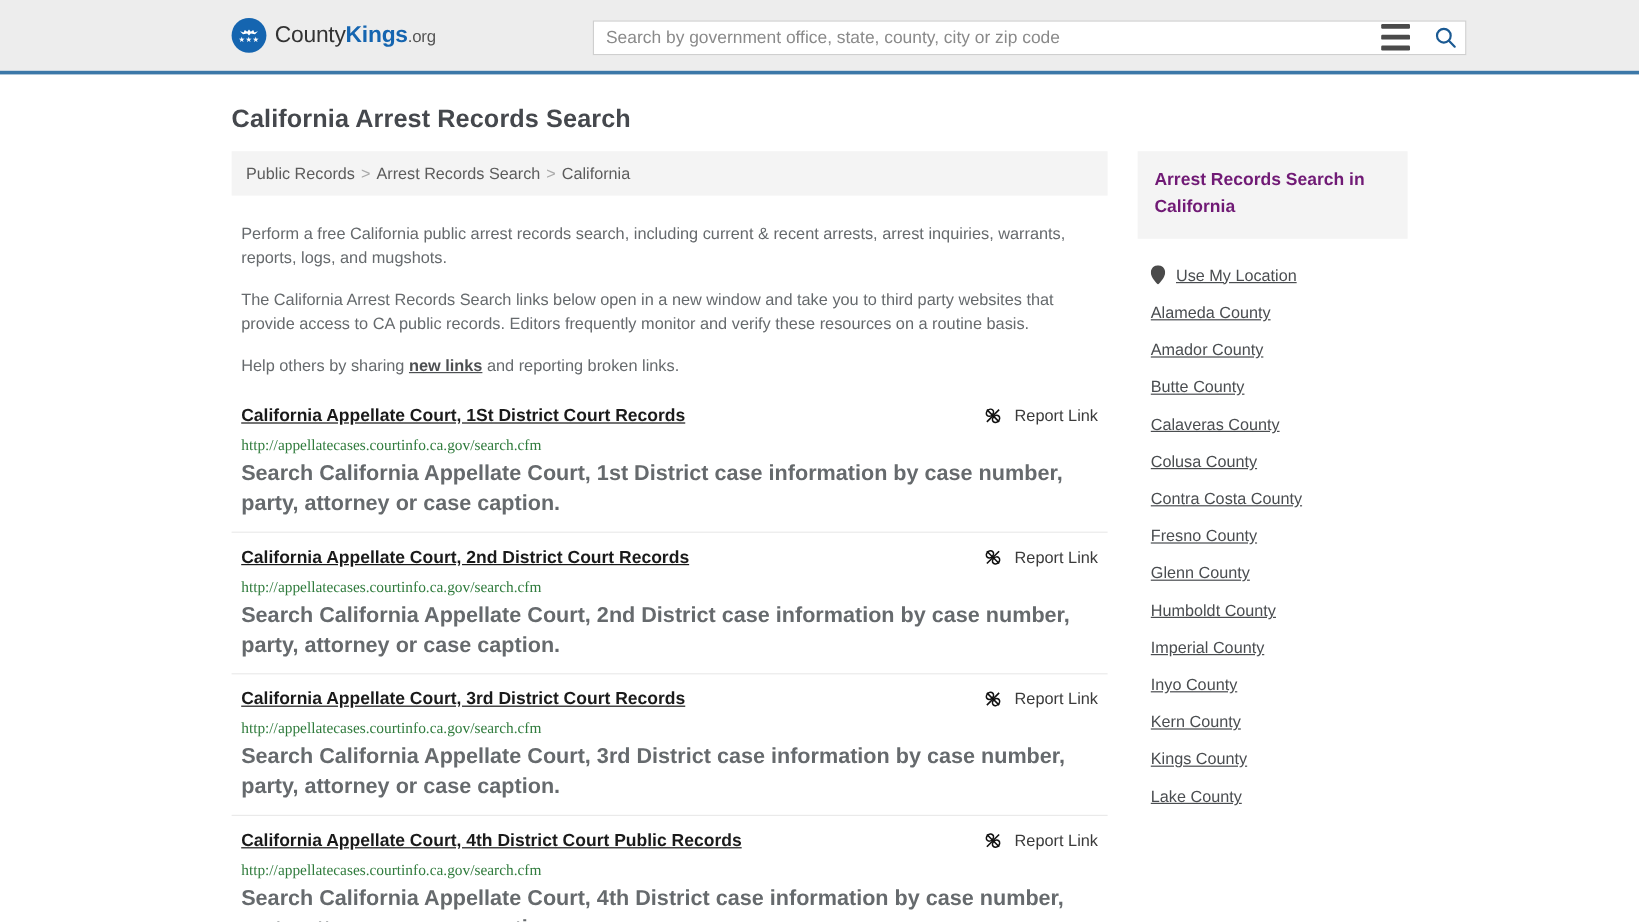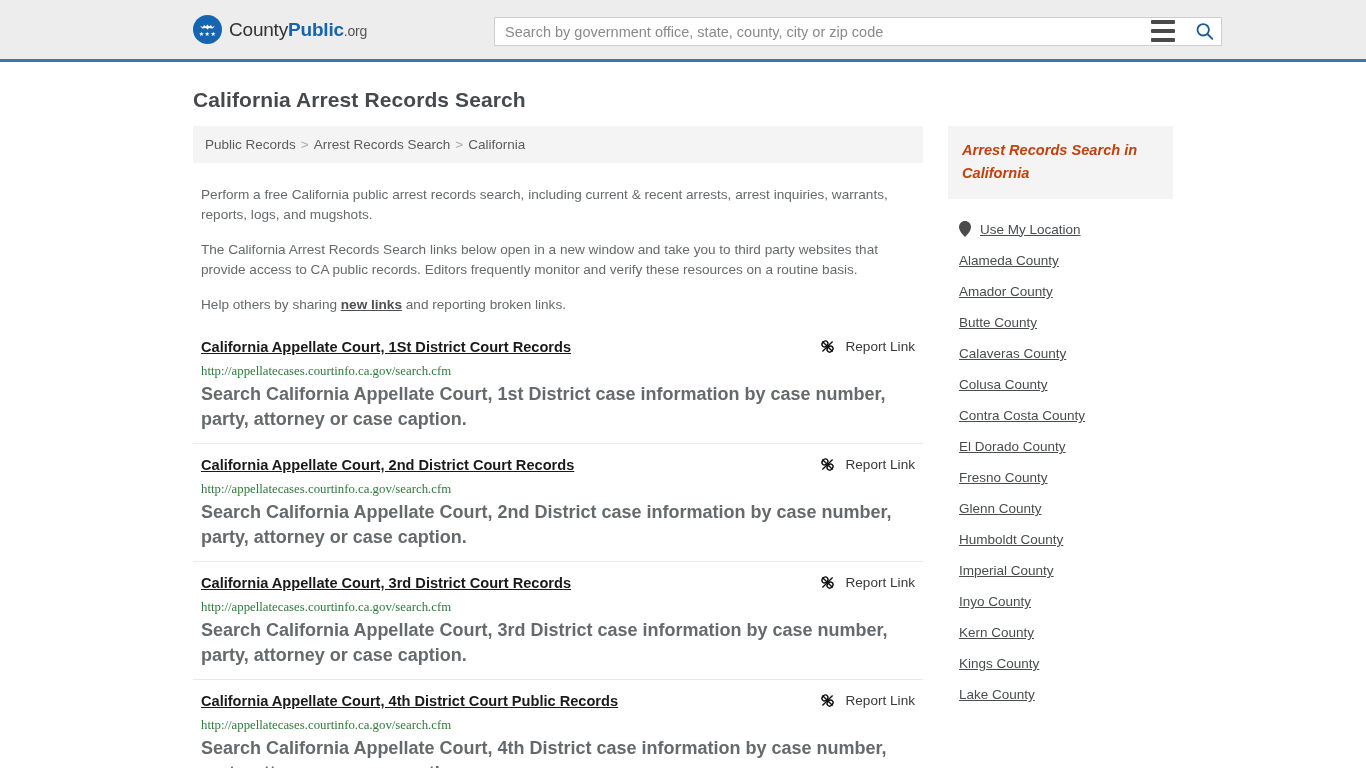--- a/index.html
+++ b/index.html
@@ -210,23 +210,22 @@
     margin-top: 3px;
     font-weight: bold;
   }
 
   
   .side-head {
     background: #f4f4f4;
     padding: 13px 14px 14px 14px;
     font-size: 14.6px;
     font-weight: bold;
-    color: #c2410c;
+    color: #701a75;
     line-height: 23px;
-    font-style: italic;
   }
   .side-list { margin-top: 14px; }
   .side-item {
     display: flex;
     align-items: center;
     gap: 9px;
     padding: 8px 0 8px 11px;
   }
   .side-item a {
     font-size: 13.5px;
@@ -241,21 +240,21 @@
 
 <div class="site-header">
 
   <div class="logo-wrap">
     <div class="logo-seal">
       <svg class="eagle" viewBox="0 0 34 16" xmlns="http://www.w3.org/2000/svg">
         <path d="M17 3 L20 7 L24 4 L26 8 L32 6 L27 11 L20 10 L17 13 L14 10 L7 11 L2 6 L8 8 L10 4 L14 7 Z" fill="#ffffff"></path>
       </svg>
       <div class="stars">★★★</div>
     </div>
-    <div class="logo-text"><span class="k">County</span><span class="b">Public</span><span class="tld">.org</span></div>
+    <div class="logo-text"><span class="k">County</span><span class="b">Kings</span><span class="tld">.org</span></div>
   </div>
 
   <div class="search-shell">
     <input class="search-input" type="text" placeholder="Search by government office, state, county, city or zip code" style="">
     <button class="search-btn">
       <svg width="19" height="19" viewBox="0 0 22 22">
         <circle cx="9.5" cy="9" r="6.6" stroke="#1b5a93" stroke-width="2.1" fill="none"></circle>
         <line x1="14.4" y1="13.9" x2="20" y2="19.6" stroke="#1b5a93" stroke-width="2.1" stroke-linecap="round"></line>
       </svg>
     </button>
@@ -388,23 +387,20 @@
         <div class="side-item">
           <a>Calaveras County</a>
           </div>
         <div class="side-item">
           <a>Colusa County</a>
           </div>
         <div class="side-item">
           <a>Contra Costa County</a>
           </div>
         <div class="side-item">
-          <a>El Dorado County</a>
-          </div>
-        <div class="side-item">
           <a>Fresno County</a>
           </div>
         <div class="side-item">
           <a>Glenn County</a>
           </div>
         <div class="side-item">
           <a>Humboldt County</a>
           </div>
         <div class="side-item">
           <a>Imperial County</a>

